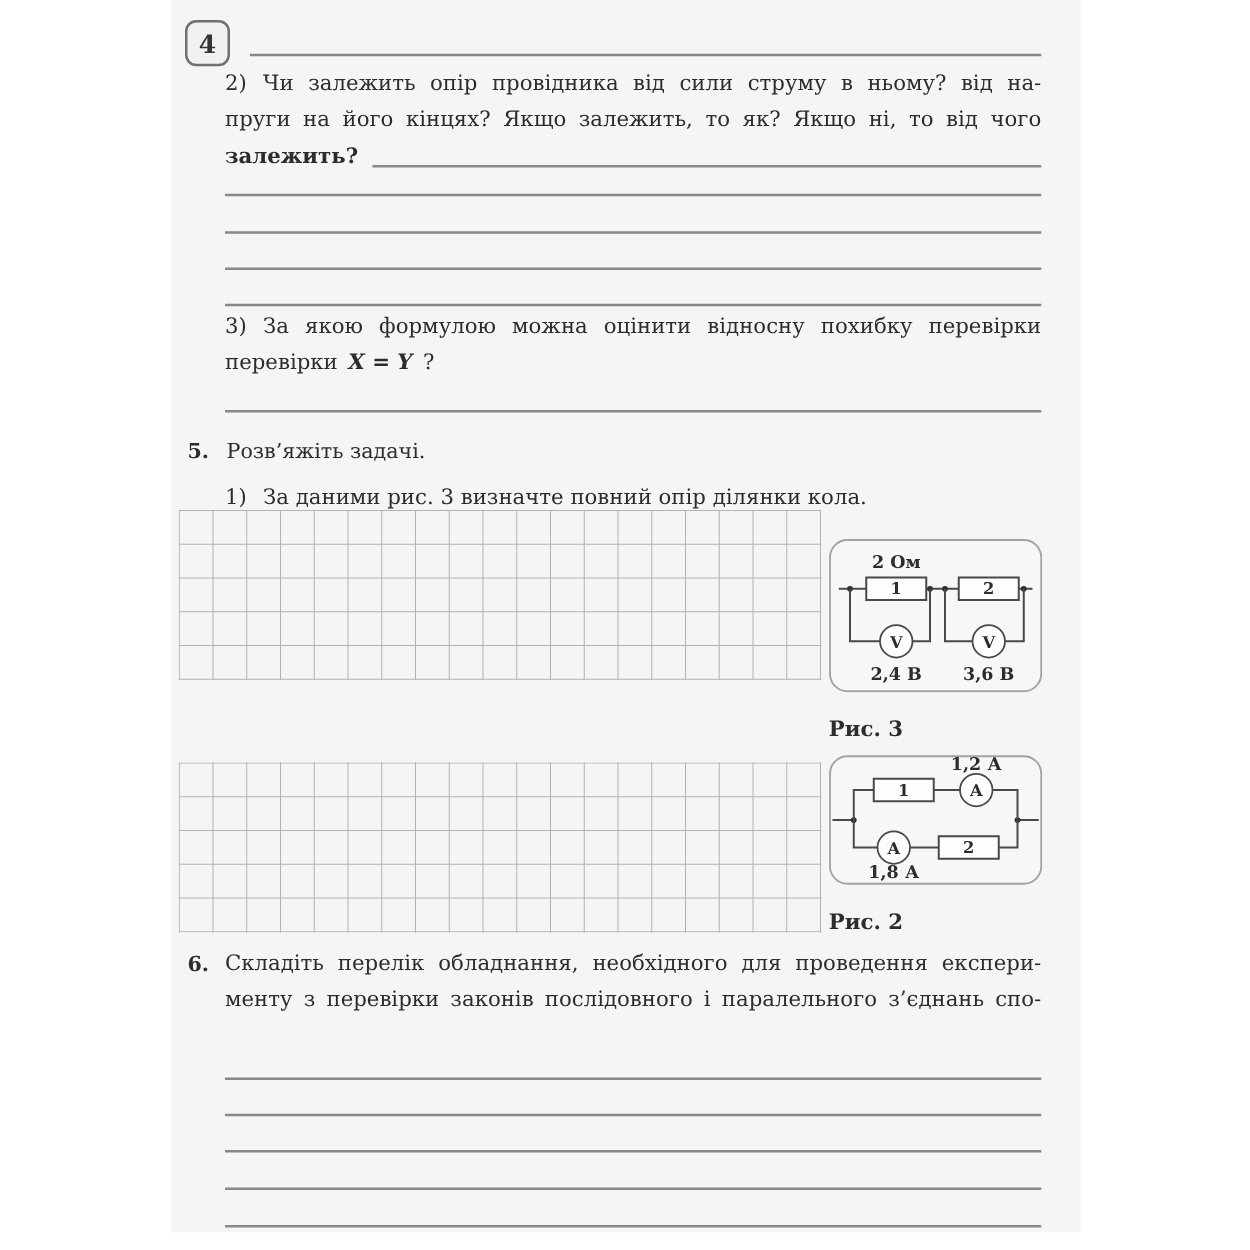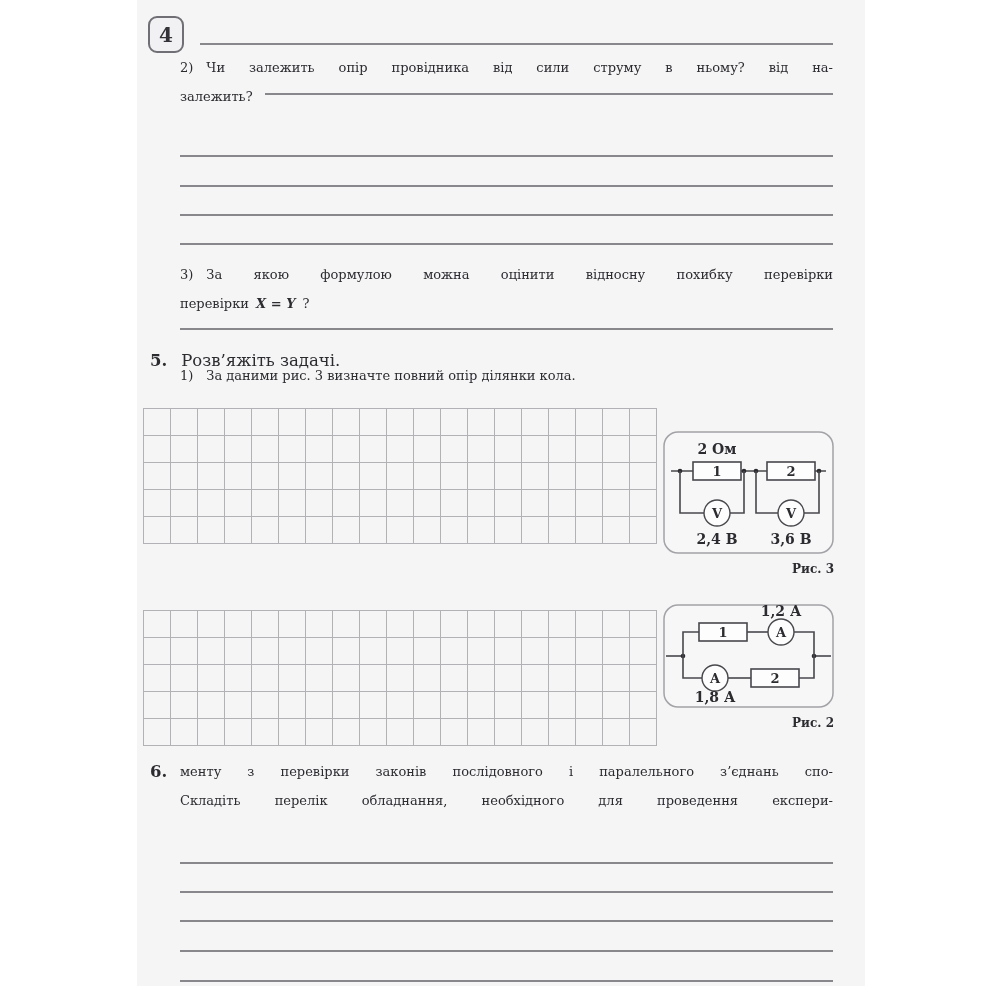--- a/index.html
+++ b/index.html
@@ -11,39 +11,39 @@
     position:absolute;left:137px;top:0;width:728px;height:986px;
     background:#f5f5f6;
   }
   .badge{
     position:absolute;left:11px;top:16px;width:32px;height:33px;
     border:2px solid #6f6f75;border-radius:9px;background:#f1f1f3;
     display:flex;align-items:center;justify-content:center;
     font-size:20px;font-weight:bold;color:#333338;
   }
   .rule{position:absolute;border-top:2px solid #87878c;height:0;}
-  .para{position:absolute;left:43px;width:653px;font-size:13px;line-height:29px;}
+  .para{position:absolute;left:43px;width:653px;font-size:17px;line-height:29px;}
   .jline{text-align:justify;text-align-last:justify;}
   .lline{text-align:left;}
   .qnum{margin-right:13px;}
-  .tailrow{display:flex;align-items:center;}
+  .tailrow{display:flex;align-items:flex-end;font-weight:bold;}
   .fill{flex:1;border-bottom:2px solid #87878c;margin-left:12px;margin-bottom:6px;}
   .sechead{position:absolute;left:13px;font-size:16.5px;line-height:29px;display:flex;}
   .secnum{font-weight:bold;margin-right:14px;}
   .ital{}
   .formula{font-weight:bold;font-style:italic;padding:0 3px;text-align:center;}
   .grid{
     position:absolute;left:6px;width:514px;height:136px;
     background-image:
       linear-gradient(to right,#b2b2b6 1px,transparent 1px),
       linear-gradient(to bottom,#b2b2b6 1px,transparent 1px);
     background-size:27px 27px;
   }
   .figwrap{position:absolute;left:526px;width:171px;}
-  .figcap{text-align:right;font-weight:bold;font-size:12px;margin-top:4px;}
+  .figcap{text-align:left;font-weight:bold;font-size:17px;margin-top:16px;}
   .box{fill:#f7f7f8;stroke:#a2a2a7;stroke-width:1.5;}
   .w{stroke:#48484d;stroke-width:1.6;fill:none;}
   .comp{fill:#fdfdfe;stroke:#48484d;stroke-width:1.6;}
   .meter{fill:#fdfdfe;stroke:#48484d;stroke-width:1.4;}
   .dot{fill:#2b2b30;}
   .clabel{font-family:"DejaVu Serif",serif;font-size:13px;font-weight:600;text-anchor:middle;fill:#2b2b30;}
   .mlabel{font-family:"DejaVu Serif",serif;font-size:13px;font-weight:600;text-anchor:middle;fill:#2b2b30;}
   .flabel{font-family:"DejaVu Serif",serif;font-size:14px;font-weight:600;text-anchor:middle;fill:#2b2b30;}
 </style>
 </head>
@@ -54,49 +54,50 @@
   <div class="badge">
     <span>4</span>
   </div>
 
   <div class="rule" style="left:63px;top:43px;width:633px"></div>
 
   <div class="para" style="top:53px">
     <div class="jline">
       <span class="qnum">2)</span><span>Чи залежить опір провідника від сили струму в ньому? від на-</span>
     </div>
+    <div class="jline">пруги на його кінцях? Якщо залежить, то як? Якщо ні, то від чого</div>
     <div class="tailrow">
       <span>залежить?</span>
       <span class="fill"></span>
     </div>
   </div>
 
   <div class="rule" style="left:43px;top:155px;width:653px"></div>
   <div class="rule" style="left:43px;top:185px;width:653px"></div>
   <div class="rule" style="left:43px;top:214px;width:653px"></div>
   <div class="rule" style="left:43px;top:243px;width:653px"></div>
 
-  <div class="para" style="top:260px">
+  <div class="para" style="top:247px">
     <div class="jline">
       <span class="qnum">3)</span><span>За якою формулою можна оцінити відносну похибку перевірки</span>
     </div>
     <div class="lline">
       <span>перевірки</span>
       <span class="formula">X = Y</span>
       <span>?</span>
     </div>
   </div>
 
   <div class="rule" style="left:43px;top:328px;width:653px"></div>
 
   <div class="sechead" style="top:346px">
     <span class="secnum">5.</span>
     <span class="ital">Розв’яжіть задачі.</span>
   </div>
-  <div class="para lline" style="top:361px">
+  <div class="para lline" style="top:384px">
     <span class="qnum">1)</span><span>За даними рис. 3 визначте повний опір ділянки кола.</span>
   </div>
 
   <div class="grid" style="top:408px"></div>
 
   <div class="figwrap" style="top:431px">
     <svg viewBox="0 0 171 123" width="171" height="123">
       <rect x="1" y="1" width="169" height="121" rx="14" class="box"></rect>
       <line x1="8" y1="40" x2="163" y2="40" class="w"></line>
       <text x="54" y="23" class="flabel">2 Ом</text>
@@ -149,22 +150,22 @@
       <text x="118" y="12" class="flabel">1,2 А</text>
       <text x="52" y="98" class="flabel">1,8 А</text>
     </svg>
     <div class="figcap">Рис. 2</div>
   </div>
 
   <div class="sechead" style="top:757px">
     <span class="secnum">6.</span>
   </div>
   <div class="para" style="top:757px">
+    <div class="jline">Складіть перелік обладнання, необхідного для проведення експери-</div>
     <div class="jline">менту з перевірки законів послідовного і паралельного з’єднань спо-</div>
-    <div class="jline">Складіть перелік обладнання, необхідного для проведення експери-</div>
   </div>
 
   <div class="rule" style="left:43px;top:862px;width:653px"></div>
   <div class="rule" style="left:43px;top:891px;width:653px"></div>
   <div class="rule" style="left:43px;top:920px;width:653px"></div>
   <div class="rule" style="left:43px;top:950px;width:653px"></div>
   <div class="rule" style="left:43px;top:980px;width:653px"></div>
 
 </div>
 

